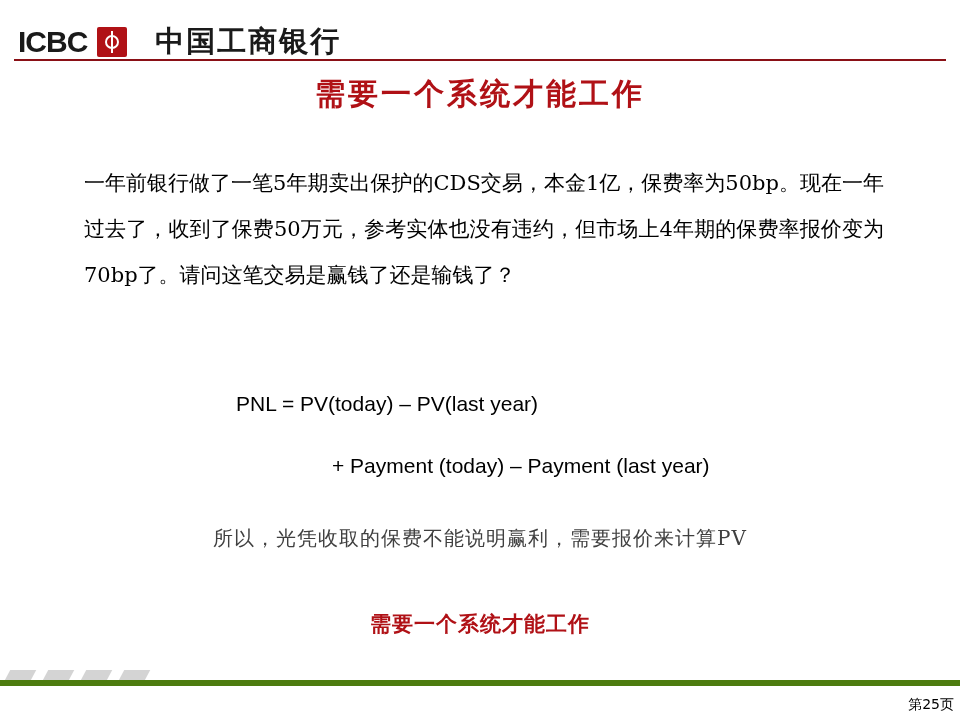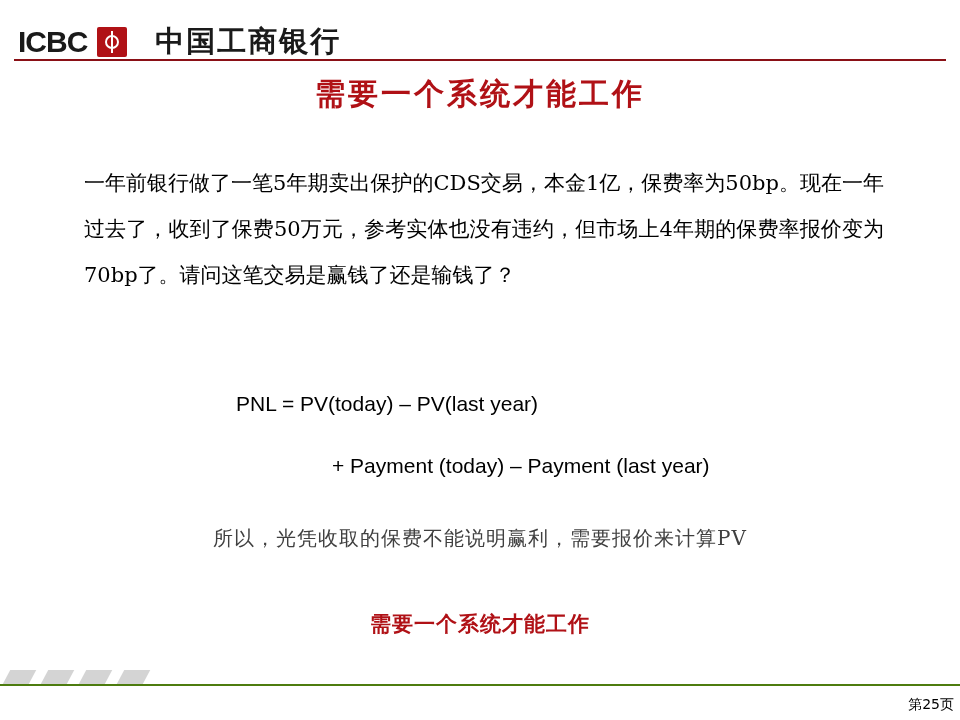--- a/index.html
+++ b/index.html
@@ -170,21 +170,21 @@
     letter-spacing: 1px;
   }
 
   
   .footer-bar {
     position: absolute;
     left: 0;
     bottom: 0;
     width: 960px;
     height: 34px;
-    border-top: 2px solid #4d7c0f;
+    border-top: 6px solid #4d7c0f;
     background: #ffffff;
   }
   .footer-stripes {
     position: absolute;
     left: 0;
     bottom: 34px;
     width: 300px;
     height: 16px;
     overflow: hidden;
   }

